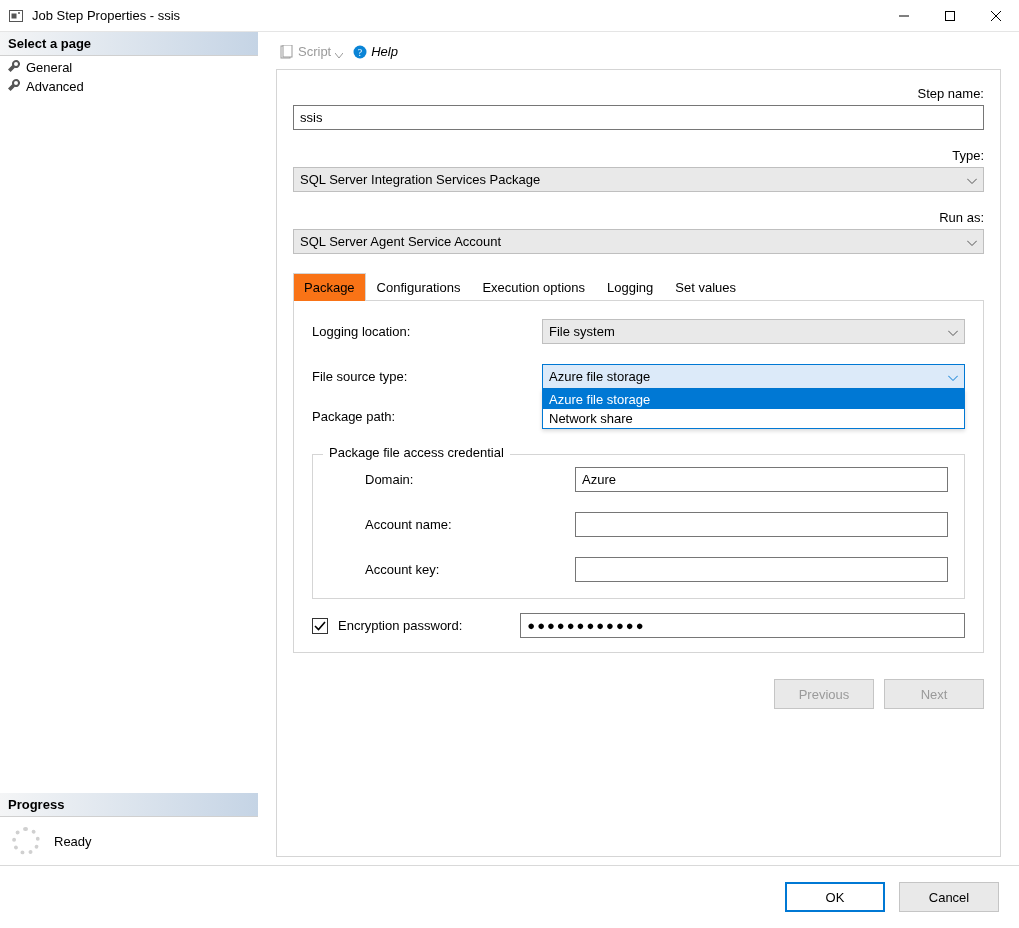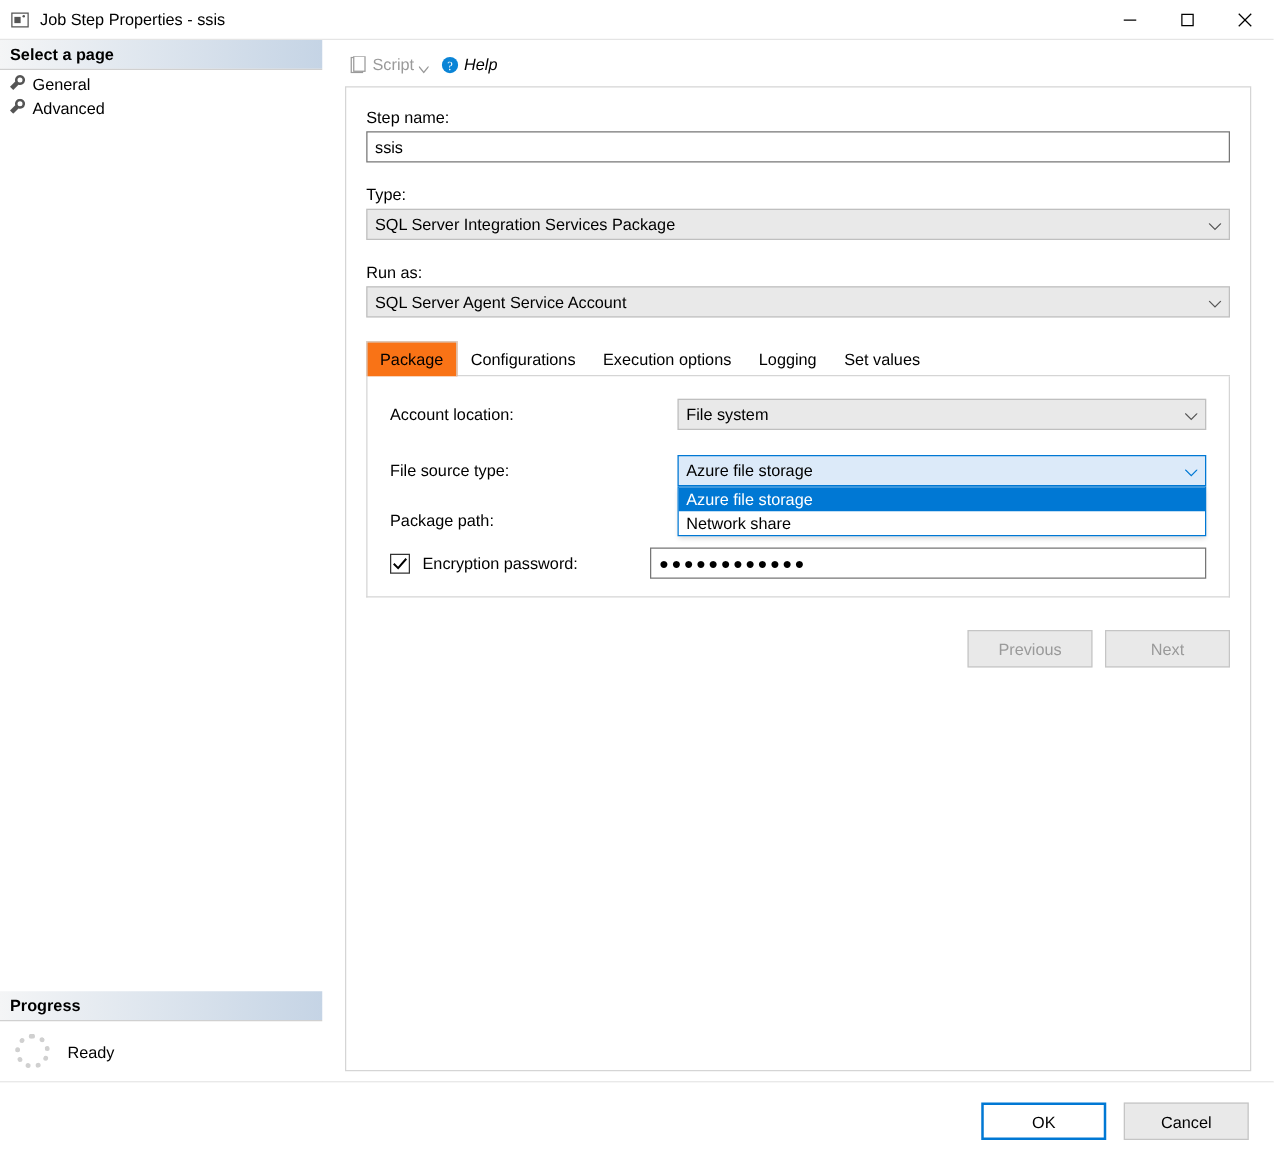--- a/index.html
+++ b/index.html
@@ -35,21 +35,21 @@
 
   
   .toolbar{ display:flex; align-items:center; gap:10px; padding:4px 0 10px 4px; color:#666; font-size:13px;}
   .toolbar .script{ color:#9a9a9a; display:flex; align-items:flex-end; gap:4px;}
   .toolbar .help{ color:#0a66c2; display:flex; align-items:center; gap:4px;}
   .toolbar .help span{ color:#000;font-style:italic;}
   .toolbar svg{ display:block;}
 
   
   .panel{ border:1px solid #d5d5d5; padding:16px 16px 10px 16px; flex:1; overflow:visible; position:relative;}
-  .field-label{ margin-bottom:4px;}
+  .field-label{ margin-bottom:4px;text-align:right;}
   .text-input{ width:100%; height:25px; border:1px solid #767676; padding:2px 6px; font-family:inherit; font-size:13px; outline:none;}
   .select{ width:100%; height:25px; border:1px solid #bfbfbf; background:#e9e9e9; font-family:inherit; font-size:13px; padding:0 24px 0 6px; position:relative; display:flex; align-items:center; cursor:default;}
   .select .chev{ position:absolute; right:6px; top:50%; transform:translateY(-50%); color:#555;}
 
   .formrow{ margin-bottom:18px;}
 
   
   .tabstrip{ display:flex; border-bottom:1px solid #d5d5d5; margin-top:8px;}
   .tab{ padding:6px 10px; border:1px solid transparent; border-bottom:none; cursor:pointer; position:relative; top:1px;}
   .tab.active{ border-color:#d5d5d5; background:#f97316; }
@@ -205,21 +205,21 @@
       <div class="tabstrip">
         <div class="tab active"><span>Package</span></div>
         <div class="tab"><span>Configurations</span></div>
         <div class="tab"><span>Execution options</span></div>
         <div class="tab"><span>Logging</span></div>
         <div class="tab"><span>Set values</span></div>
       </div>
 
       <div class="tabcontent">
         <div class="grid2">
-          <div>Account location:</div>
+          <div>Logging location:</div>
           <div class="select light wide sel">
             <span>File system</span>
             <span class="chev"><svg width="10" height="6">
                   <path d="M0 0 L5 5 L10 0" fill="none" stroke="#555"></path>
                 </svg></span>
           </div>
 
           <div>File source type:</div>
           <div style="position:relative;">
             <div class="select open wide" id="file-source-select">
@@ -231,20 +231,31 @@
             <div class="dropdown" id="file-source-dropdown" style="left:0; right:0; top:25px;">
               <div class="opt sel"><span>Azure file storage</span></div>
               <div class="opt"><span>Network share</span></div>
             </div>
           </div>
 
           <div>Package path:</div>
           <div></div>
         </div>
 
+        <div class="fieldset">
+          <div class="fieldset-legend">Package file access credential</div>
+          <div class="cred-grid">
+            <div>Domain:</div>
+            <input value="Azure" style="">
+            <div>Account name:</div>
+            <input value="" style="">
+            <div>Account key:</div>
+            <input value="" style="">
+          </div>
+        </div>
 
         <div class="enc-row">
           <span class="checkbox">
             <svg width="12" height="12" viewBox="0 0 12 12">
                 <path d="M1 6 L4.5 9.5 L11 2" fill="none" stroke="#000" stroke-width="1.6"></path>
               </svg>
           </span>
           <span>Encryption password:</span>
           <div class="pw-wrap"><input type="text" value="●●●●●●●●●●●●" style=""></div>
         </div>

